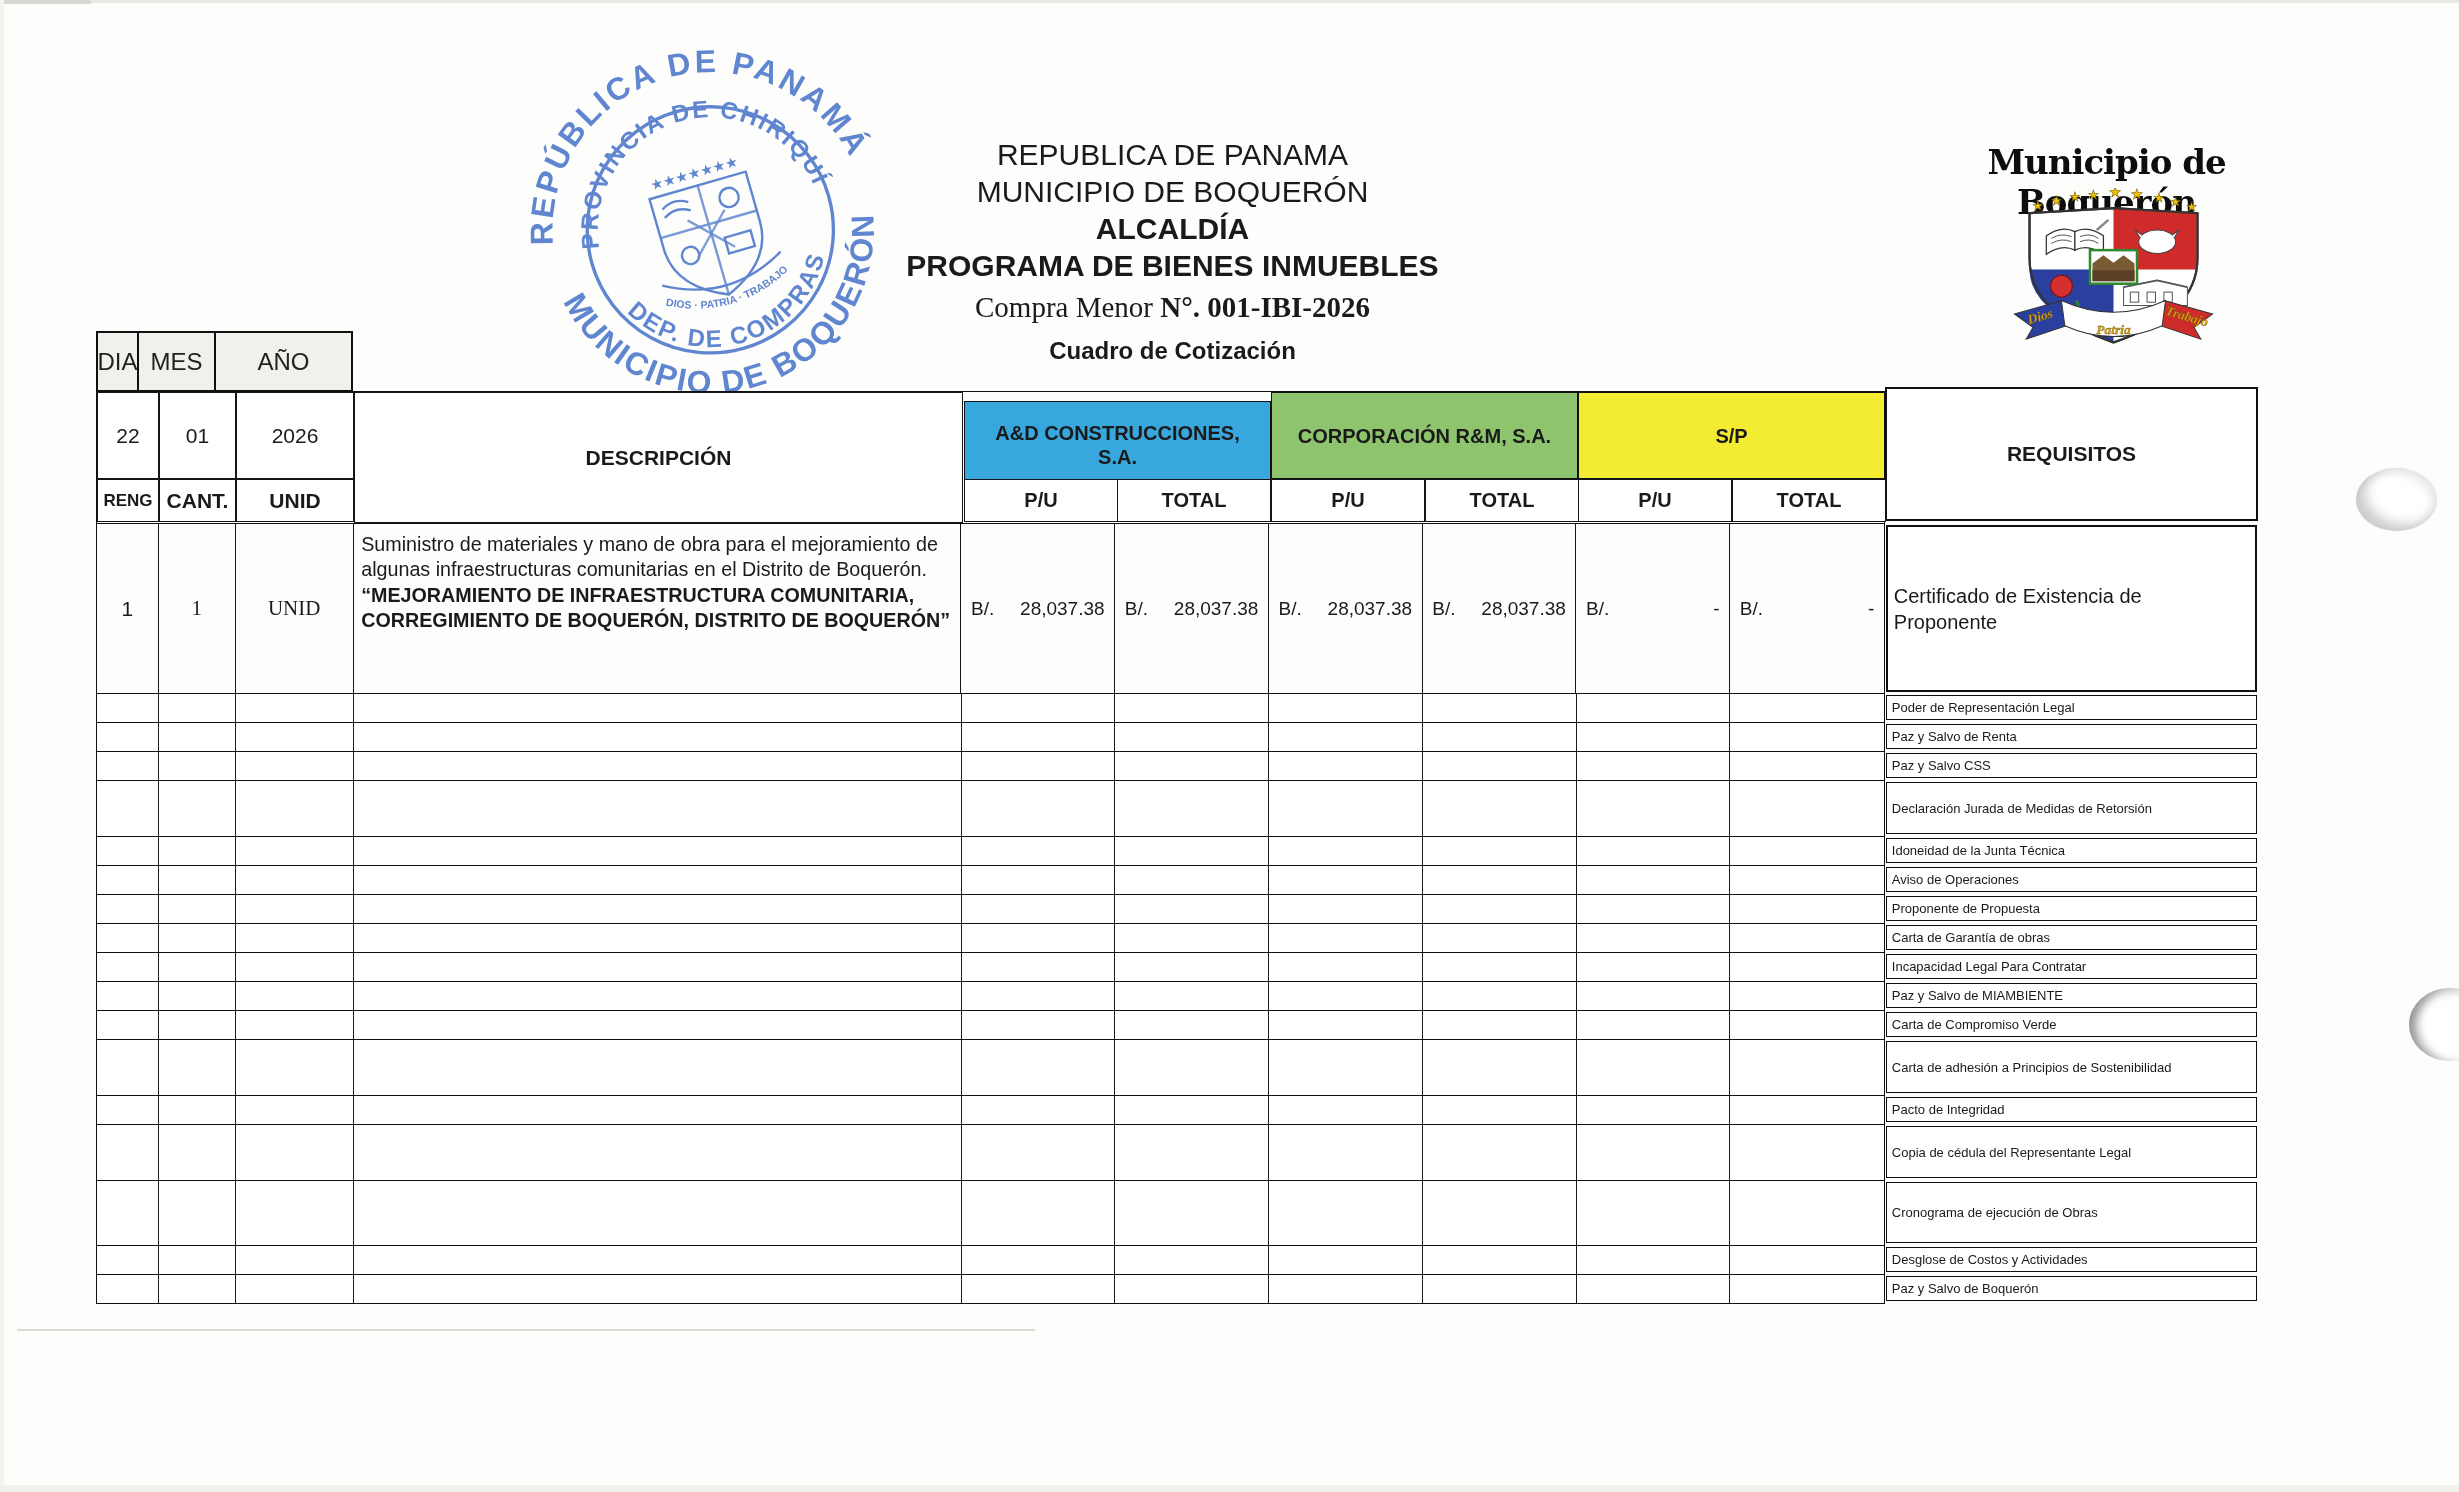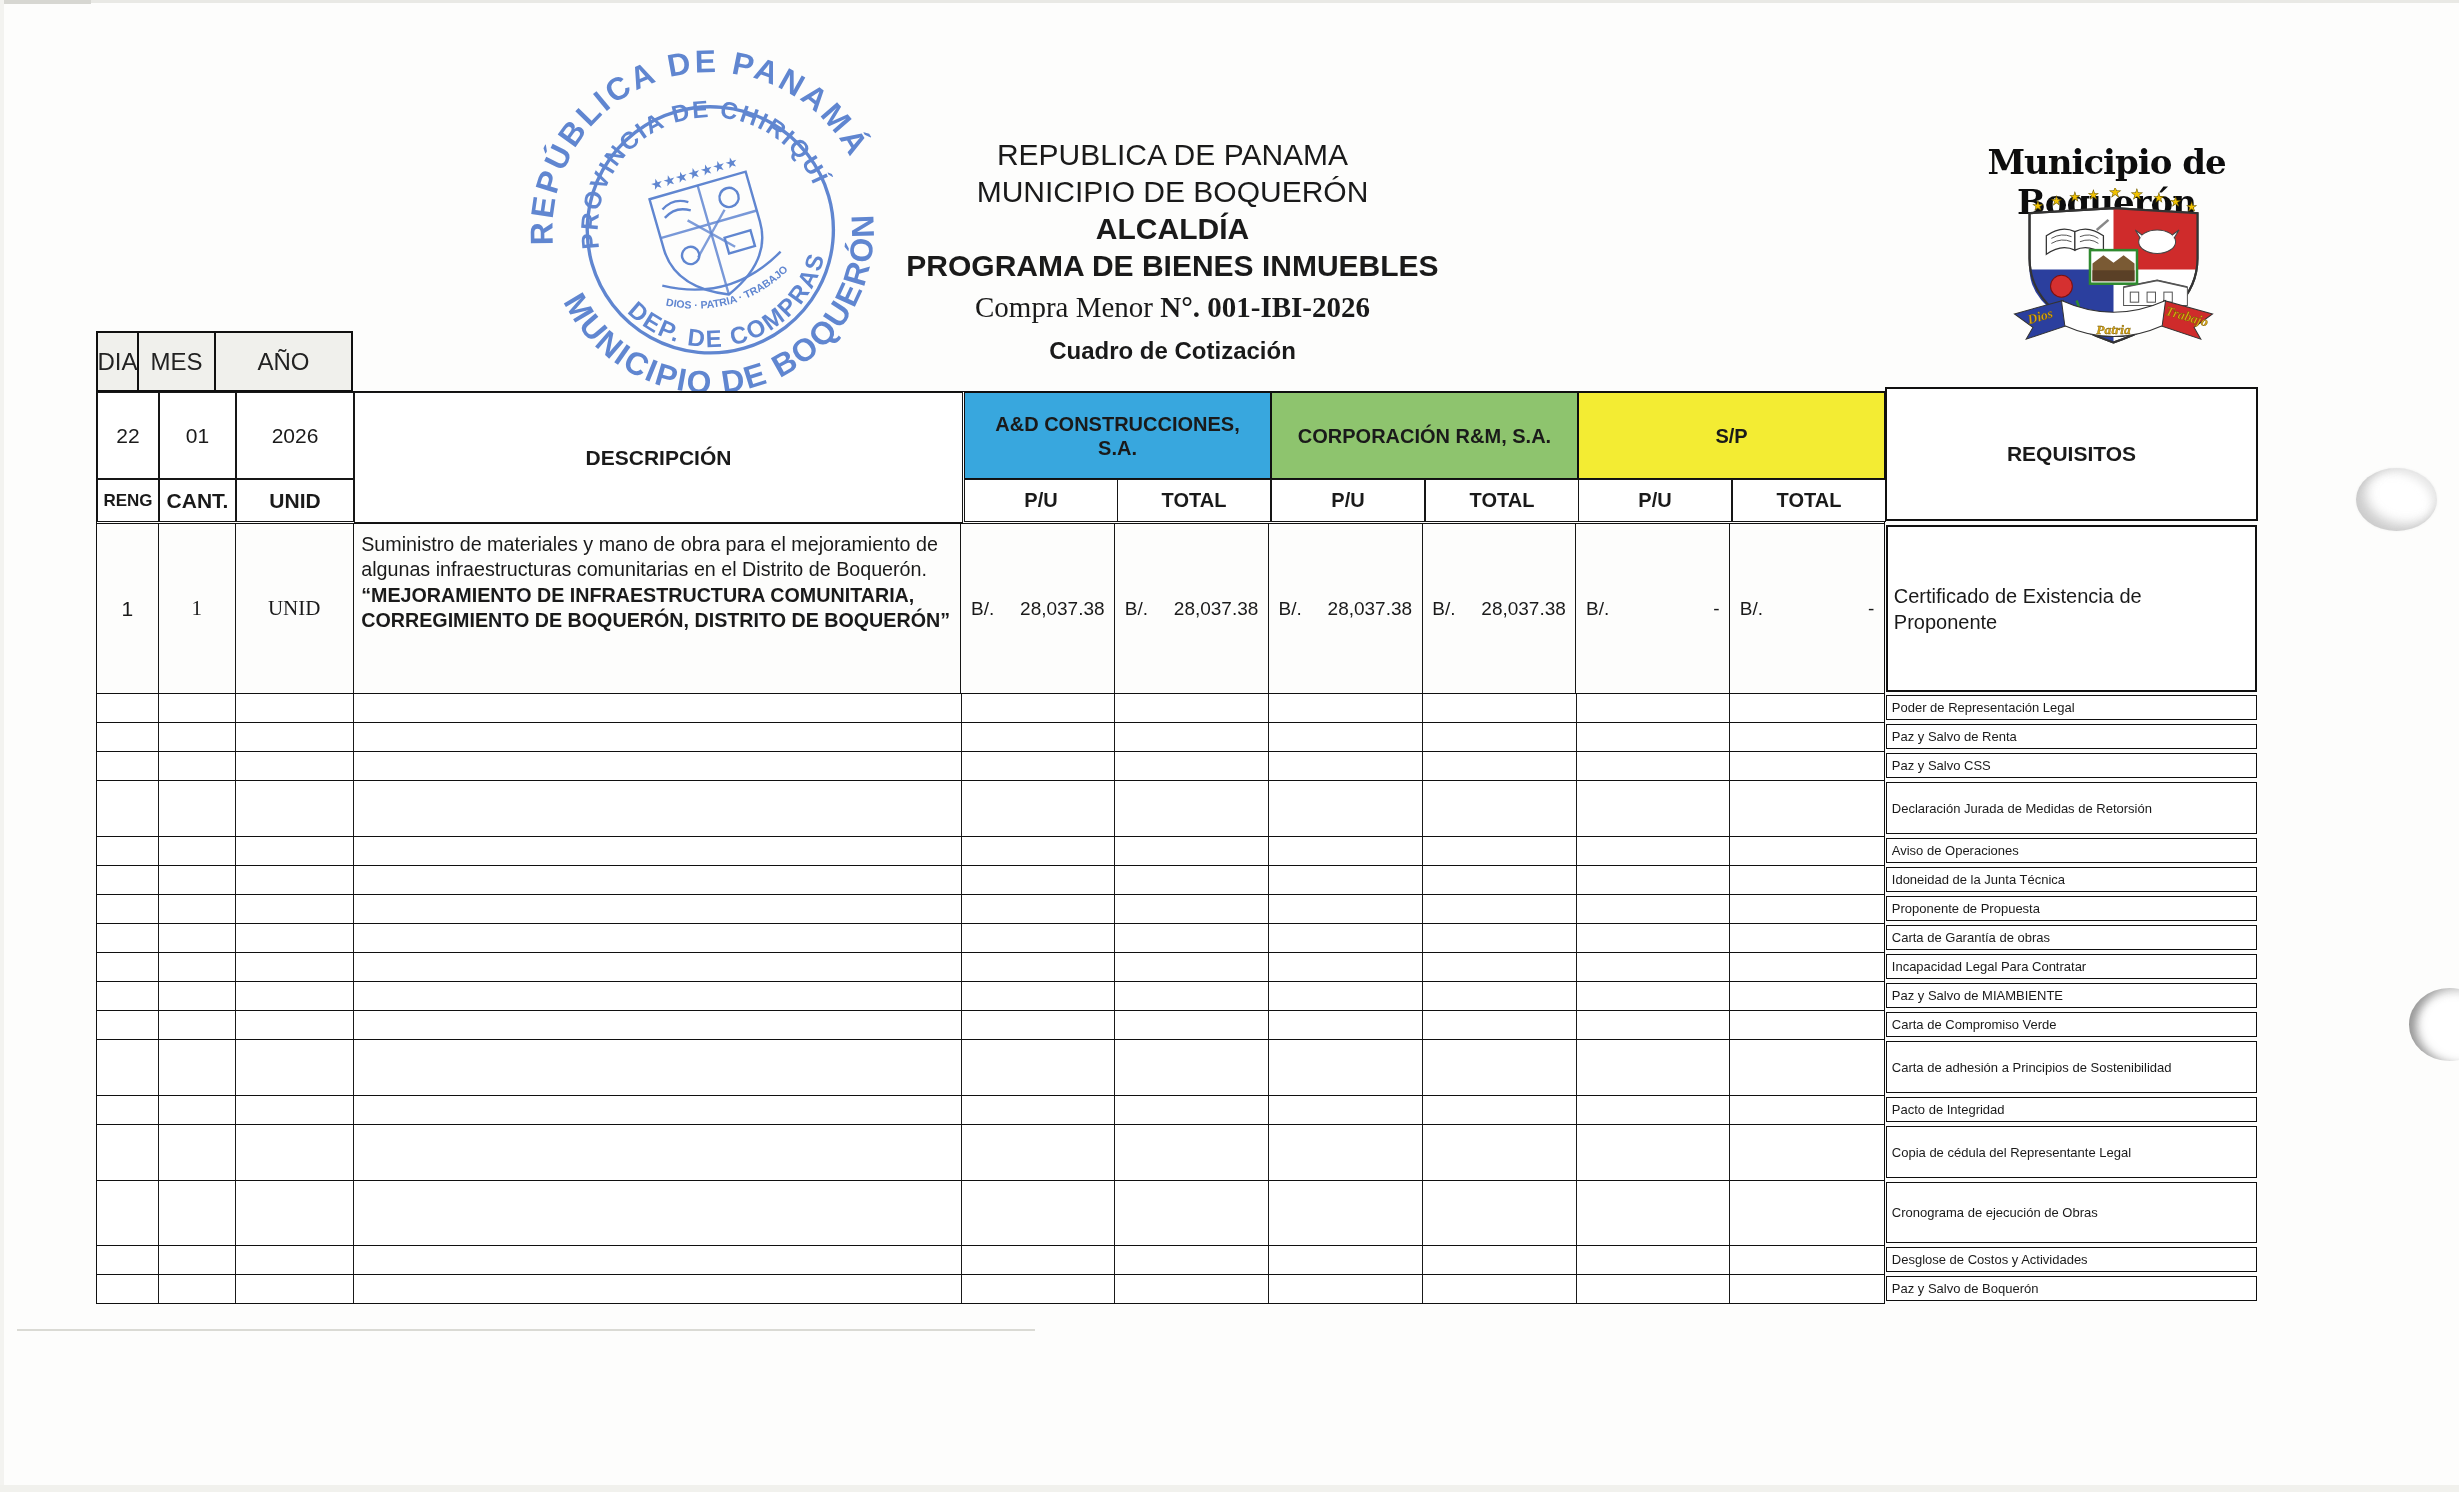--- a/index.html
+++ b/index.html
@@ -201,21 +201,21 @@
   </div>
 
   <div class="toptab">
     <div class="cell" style="left:0;top:0;width:62px;height:87px;font-size:21px">22</div>
     <div class="cell" style="left:62px;top:0;width:77px;height:87px;font-size:21px">01</div>
     <div class="cell" style="left:139px;top:0;width:118px;height:87px;font-size:21px">2026</div>
     <div class="cell hb" style="left:0;top:87px;width:62px;height:43px;font-size:17px">RENG</div>
     <div class="cell hb" style="left:62px;top:87px;width:77px;height:43px;font-size:21px">CANT.</div>
     <div class="cell hb" style="left:139px;top:87px;width:118px;height:43px;font-size:21px">UNID</div>
     <div class="cell hb" style="left:257px;top:0;width:609px;height:131px;font-size:21px">DESCRIPCIÓN</div>
-    <div class="cell vendor" style="left: 867px; top: 0px; width: 307px; height: 87px; background: rgb(56, 167, 222);">A&amp;D CONSTRUCCIONES, S.A.</div>
+    <div class="cell vendor" style="left: 867px; top: 9px; width: 307px; height: 87px; background: rgb(56, 167, 222);">A&amp;D CONSTRUCCIONES, S.A.</div>
     <div class="cell vendor" style="left: 1174px; top: 0px; width: 307px; height: 87px; background: rgb(142, 196, 110);">CORPORACIÓN R&amp;M, S.A.</div>
     <div class="cell vendor" style="left: 1481px; top: 0px; width: 307px; height: 87px; background: rgb(243, 236, 51);">S/P</div>
     <div class="cell hb" style="left:867px;top:87px;width:154px;height:43px;font-size:20px">P/U</div>
     <div class="cell hb" style="left:1020px;top:87px;width:154px;height:43px;font-size:20px">TOTAL</div>
     <div class="cell hb" style="left:1174px;top:87px;width:154px;height:43px;font-size:20px">P/U</div>
     <div class="cell hb" style="left:1328px;top:87px;width:154px;height:43px;font-size:20px">TOTAL</div>
     <div class="cell hb" style="left:1481px;top:87px;width:154px;height:43px;font-size:20px">P/U</div>
     <div class="cell hb" style="left:1635px;top:87px;width:154px;height:43px;font-size:20px">TOTAL</div>
   </div>
 
@@ -324,50 +324,50 @@
           <div class="lc" style="width: 77px;"></div>
           <div class="lc" style="width: 118px;"></div>
           <div class="lc" style="width: 609px;"></div>
           <div class="lc" style="width: 154px;"></div>
           <div class="lc" style="width: 154px;"></div>
           <div class="lc" style="width: 154px;"></div>
           <div class="lc" style="width: 154px;"></div>
           <div class="lc" style="width: 154px;"></div>
           <div class="lc" style="width: 154px;"></div>
         </div>
+        <div class="rbox">Idoneidad de la Junta Técnica</div>
+      </div>
+      <div class="rrow s1">
+        <div class="lcells">
+          <div class="lc" style="width: 62px;"></div>
+          <div class="lc" style="width: 77px;"></div>
+          <div class="lc" style="width: 118px;"></div>
+          <div class="lc" style="width: 609px;"></div>
+          <div class="lc" style="width: 154px;"></div>
+          <div class="lc" style="width: 154px;"></div>
+          <div class="lc" style="width: 154px;"></div>
+          <div class="lc" style="width: 154px;"></div>
+          <div class="lc" style="width: 154px;"></div>
+          <div class="lc" style="width: 154px;"></div>
+        </div>
         <div class="rbox">Aviso de Operaciones</div>
       </div>
       <div class="rrow s1">
         <div class="lcells">
           <div class="lc" style="width: 62px;"></div>
           <div class="lc" style="width: 77px;"></div>
           <div class="lc" style="width: 118px;"></div>
           <div class="lc" style="width: 609px;"></div>
           <div class="lc" style="width: 154px;"></div>
           <div class="lc" style="width: 154px;"></div>
           <div class="lc" style="width: 154px;"></div>
           <div class="lc" style="width: 154px;"></div>
           <div class="lc" style="width: 154px;"></div>
           <div class="lc" style="width: 154px;"></div>
         </div>
-        <div class="rbox">Idoneidad de la Junta Técnica</div>
-      </div>
-      <div class="rrow s1">
-        <div class="lcells">
-          <div class="lc" style="width: 62px;"></div>
-          <div class="lc" style="width: 77px;"></div>
-          <div class="lc" style="width: 118px;"></div>
-          <div class="lc" style="width: 609px;"></div>
-          <div class="lc" style="width: 154px;"></div>
-          <div class="lc" style="width: 154px;"></div>
-          <div class="lc" style="width: 154px;"></div>
-          <div class="lc" style="width: 154px;"></div>
-          <div class="lc" style="width: 154px;"></div>
-          <div class="lc" style="width: 154px;"></div>
-        </div>
         <div class="rbox">Proponente de Propuesta</div>
       </div>
       <div class="rrow s1">
         <div class="lcells">
           <div class="lc" style="width: 62px;"></div>
           <div class="lc" style="width: 77px;"></div>
           <div class="lc" style="width: 118px;"></div>
           <div class="lc" style="width: 609px;"></div>
           <div class="lc" style="width: 154px;"></div>
           <div class="lc" style="width: 154px;"></div>

